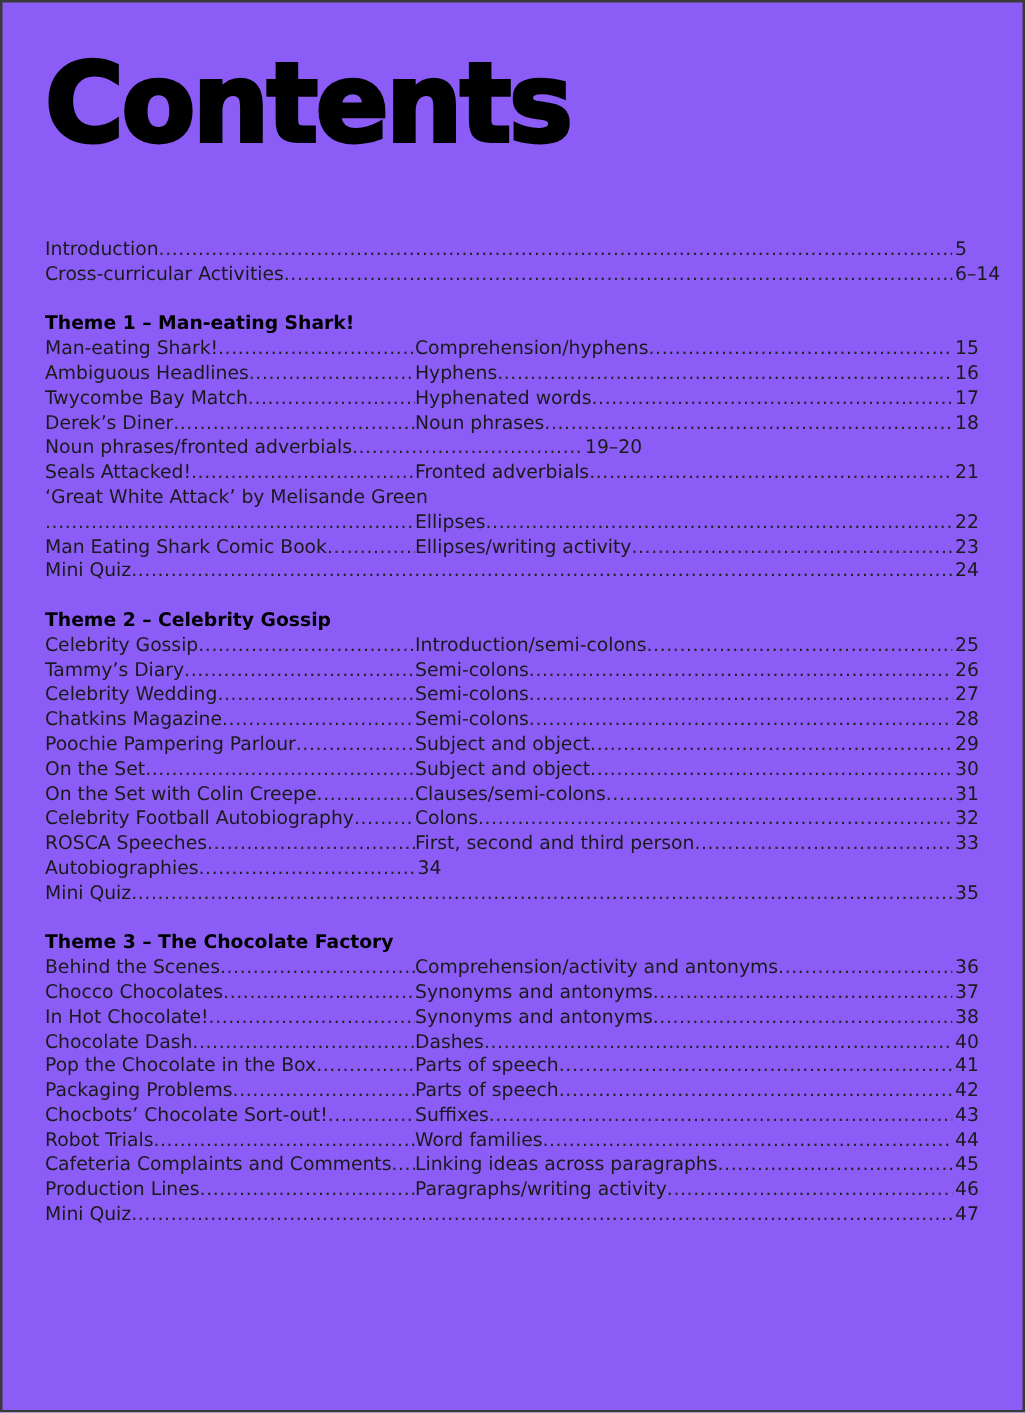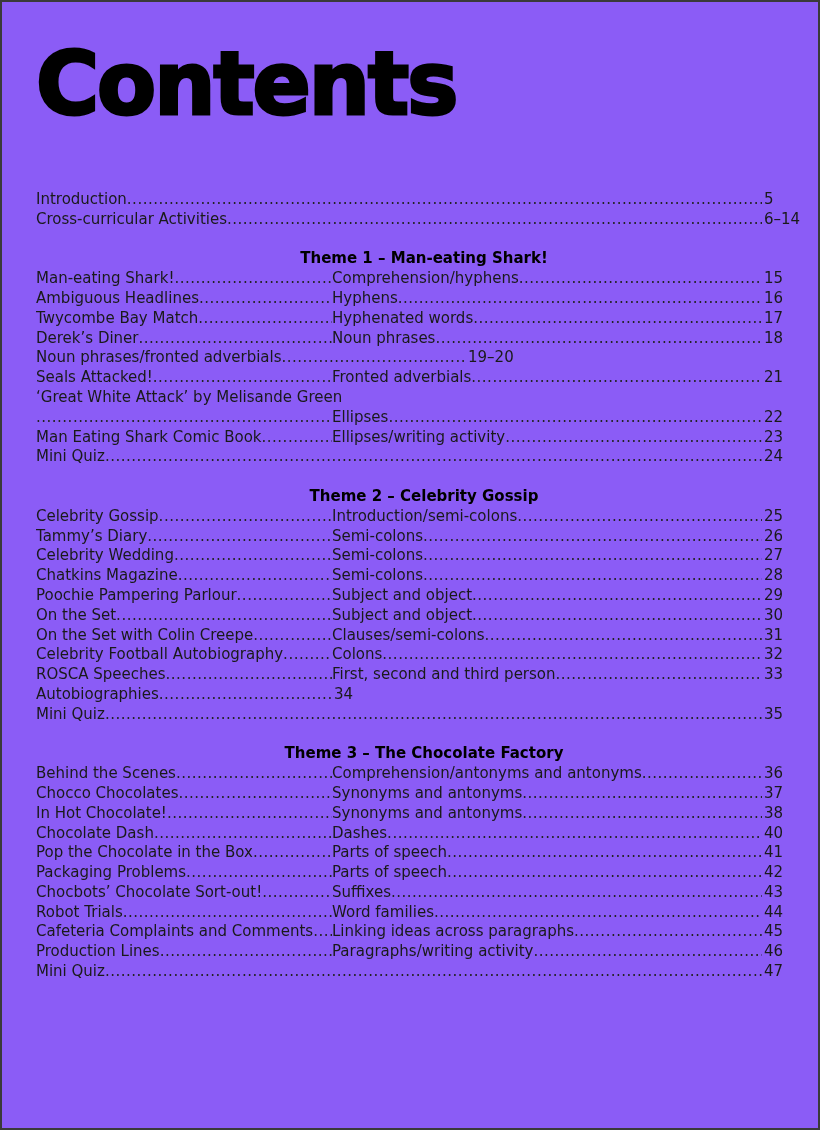--- a/index.html
+++ b/index.html
@@ -70,21 +70,20 @@
     .dots::before {
       content: "................................................................................................................................................................................................................................................";
     }
     .pg { flex: none; padding-left: 2px; }
     .gap { height: 19.8px; }
     .theme-head {
       font-weight: bold;
       height: 19.8px;
       font-size: 15px;
       color: #000;
-      text-align: center;
     }
     .plain-row { height: 19.8px; white-space: nowrap; }
   </style>
 </head>
 <body>
 
 <div class="page">
   <h1 class="title">Contents</h1>
 
   <div class="toc">
@@ -325,21 +324,21 @@
     <div class="gap"></div>
 
     <div class="theme-head">Theme 3 – The Chocolate Factory</div>
     <div id="theme2-entries">
         <div class="row">
           <span class="c1">
             <span class="txt">Behind the Scenes</span>
             <span class="dots"></span>
           </span>
           <span class="c2">
-            <span class="txt">Comprehension/antonyms and antonyms</span>
+            <span class="txt">Comprehension/activity and antonyms</span>
             <span class="dots"></span>
           </span>
           <span class="pg">36</span>
         </div>
         <div class="row">
           <span class="c1">
             <span class="txt">Chocco Chocolates</span>
             <span class="dots"></span>
           </span>
           <span class="c2">

